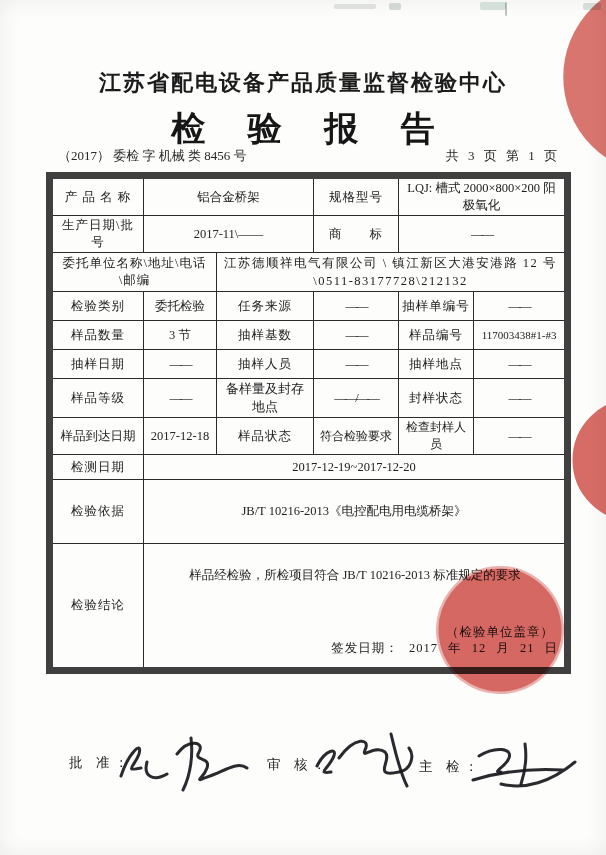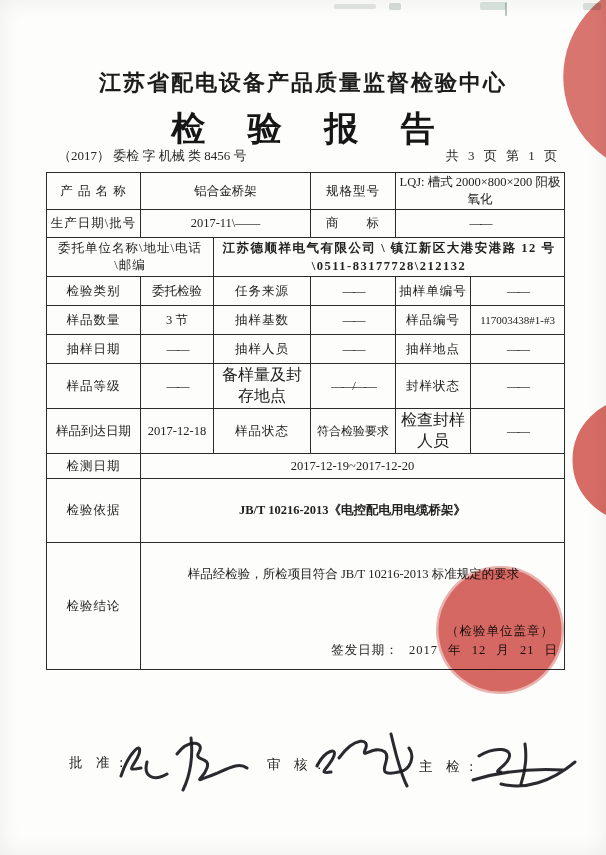--- a/index.html
+++ b/index.html
@@ -10,25 +10,25 @@
   }
   .org{position:absolute;top:68px;left:0;width:100%;text-align:center;
        font-size:22px;font-weight:bold;letter-spacing:2px;color:#1c1c1c;}
   .doc-title{position:absolute;top:106px;left:0;width:100%;text-align:center;
        font-size:34px;font-weight:bold;letter-spacing:17px;text-indent:17px;color:#161616;}
   .meta{position:absolute;top:147px;left:58px;right:46px;display:flex;
        justify-content:space-between;font-size:13px;}
   .meta .pg{letter-spacing:3px;}
   table.rep{position:absolute;top:172px;left:46px;width:518px;
        border-collapse:collapse;table-layout:fixed;font-size:12.5px;color:#222;}
-  table.rep{border:1px solid #404040;}
+  table.rep{border:7px solid #404040;}
   table.rep td{border:1px solid #2b2b2b;text-align:center;vertical-align:middle;
        padding:1px 3px;overflow:hidden;}
   td.lab{letter-spacing:1px;}
-  td.left{text-align:left;padding-left:10px;font-weight:bold;}
+  td.left{text-align:left;padding-left:10px;}
   .addr{letter-spacing:1.5px;line-height:1.45;}
   .dash{letter-spacing:-2px;}
   .concl-cell{position:relative;}
   .concl-text{position:absolute;top:22px;left:10px;right:8px;text-align:center;line-height:1.5;}
   .stamp-note{position:absolute;top:80px;right:10px;letter-spacing:1px;}
   .issue-line{position:absolute;bottom:10px;right:6px;word-spacing:6px;letter-spacing:1px;}
   .sign-row{position:absolute;top:726px;left:11px;width:606px;height:90px;}
   .sig-label{position:absolute;font-size:13.5px;letter-spacing:5px;color:#1e1e1e;}
   .sig{position:absolute;}
   .sig path{fill:none;stroke:#17171c;stroke-width:3;stroke-linecap:round;stroke-linejoin:round;opacity:.92;}
@@ -100,31 +100,31 @@
       <td class="lab">抽样日期</td>
       <td class="dash">——</td>
       <td class="lab">抽样人员</td>
       <td class="dash">——</td>
       <td class="lab">抽样地点</td>
       <td class="dash">——</td>
     </tr>
     <tr style="height:29px">
       <td class="lab">样品等级</td>
       <td class="dash">——</td>
-      <td class="lab" style="letter-spacing:0;font-size:16px">备样量及封存地点</td>
+      <td class="lab" style="letter-spacing:0;font-size:13px">备样量及封存地点</td>
       <td class="dash">——/——</td>
       <td class="lab">封样状态</td>
       <td class="dash">——</td>
     </tr>
     <tr style="height:29px">
       <td class="lab" style="letter-spacing:0">样品到达日期</td>
       <td>2017-12-18</td>
       <td class="lab">样品状态</td>
       <td style="letter-spacing:0;font-size:12px">符合检验要求</td>
-      <td class="lab" style="letter-spacing:0;font-size:16px">检查封样人员</td>
+      <td class="lab" style="letter-spacing:0;font-size:12px">检查封样人员</td>
       <td class="dash">——</td>
     </tr>
     <tr style="height:25px">
       <td class="lab">检测日期</td>
       <td colspan="5">2017-12-19~2017-12-20</td>
     </tr>
     <tr style="height:64px">
       <td class="lab">检验依据</td>
       <td colspan="5" class="left">JB/T 10216-2013《电控配电用电缆桥架》</td>
     </tr>

